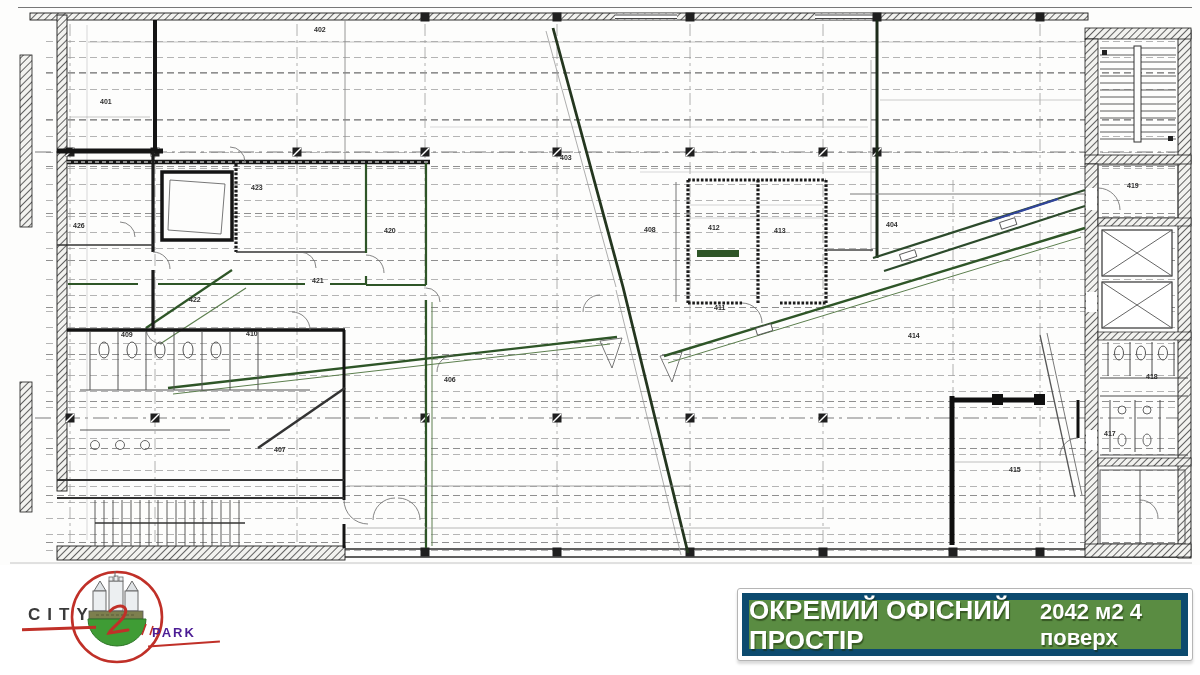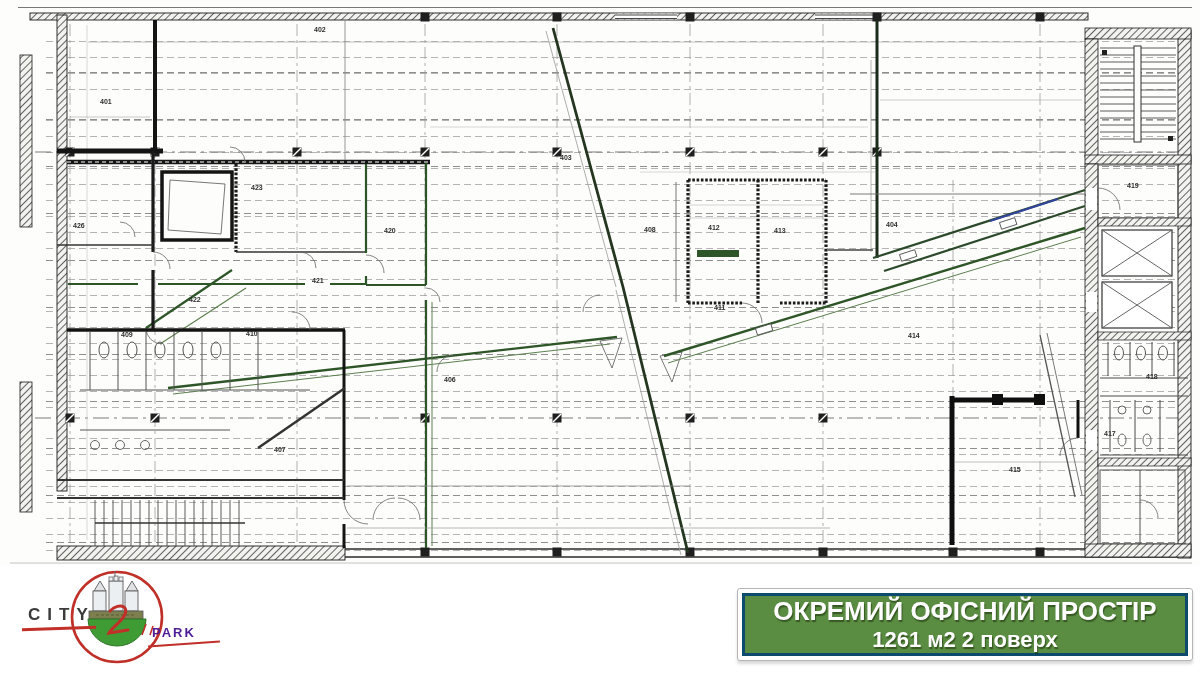--- a/index.html
+++ b/index.html
@@ -23,22 +23,22 @@
              letter-spacing:7px;color:#3a3a3a;}
   .logo-city-line{position:absolute;left:8px;top:58px;width:74px;height:2.5px;
                   background:#c03028;transform:rotate(-2deg);}
   .logo-park{position:absolute;left:138px;top:56px;font-size:13px;font-weight:bold;
              letter-spacing:2px;color:#4c1d95;}
   .logo-park-line{position:absolute;left:134px;top:74px;width:72px;height:2px;
                   background:#c03028;transform:rotate(-4deg);}
   .banner{position:absolute;left:737px;top:23px;width:456px;height:73px;box-sizing:border-box;
           background:#ffffff;border:1px solid #b5b5b5;border-radius:3px;padding:4px;
           box-shadow:0 3px 3px rgba(0,0,0,0.15);}
-  .banner-inner{box-sizing:border-box;height:100%;background:#5a8c42;border:3px solid #0c4a6e;
-          display:flex;flex-direction:column;align-items:center;justify-content:space-between;}
+  .banner-inner{box-sizing:border-box;height:100%;background:#5a8c42;border:7px solid #0c4a6e;
+          display:flex;flex-direction:row;align-items:center;justify-content:space-between;}
   .banner-l1{color:#fff;font-weight:bold;font-size:26px;line-height:30px;
              text-shadow:1px 2px 1px rgba(25,45,10,0.55);}
   .banner-l2{color:#fff;font-weight:bold;font-size:22px;line-height:26px;
              text-shadow:1px 2px 1px rgba(25,45,10,0.55);}
 </style>
 </head>
 <body>
 
 <div class="stage">
 
@@ -414,18 +414,18 @@
       </svg>
       <span class="logo-city">CITY</span>
       <div class="logo-city-line"></div>
       <span class="logo-park">PARK</span>
       <div class="logo-park-line"></div>
     </div>
 
     <div class="banner">
       <div class="banner-inner">
         <div class="banner-l1">ОКРЕМИЙ ОФІСНИЙ ПРОСТІР</div>
-        <div class="banner-l2">1261 м2 2 поверх</div>
+        <div class="banner-l2">2042 м2 4 поверх</div>
       </div>
     </div>
   </div>
 
 </div>
 
 </body></html>

